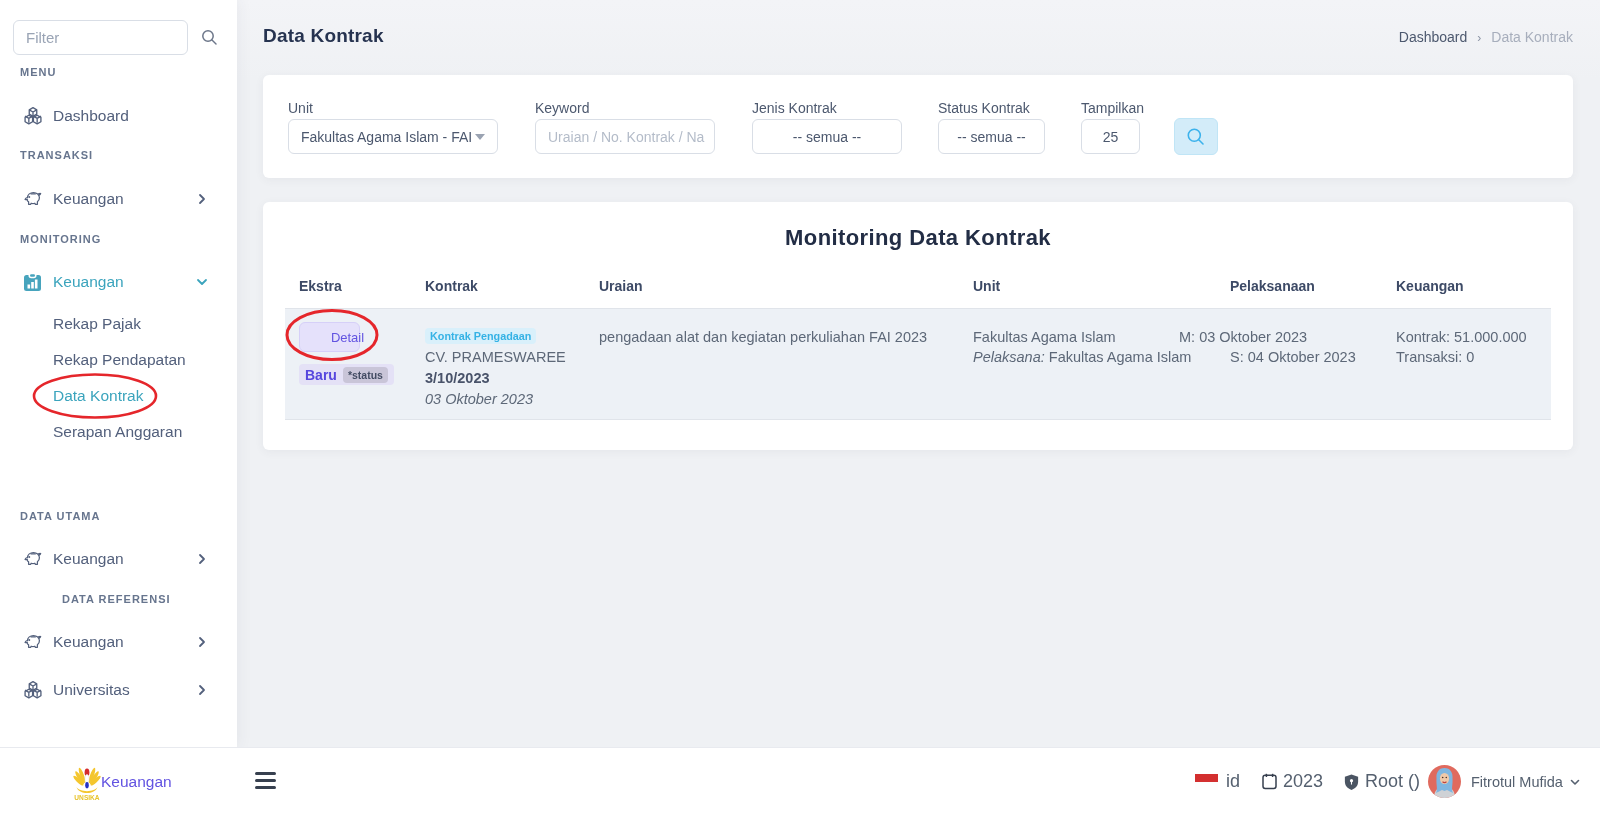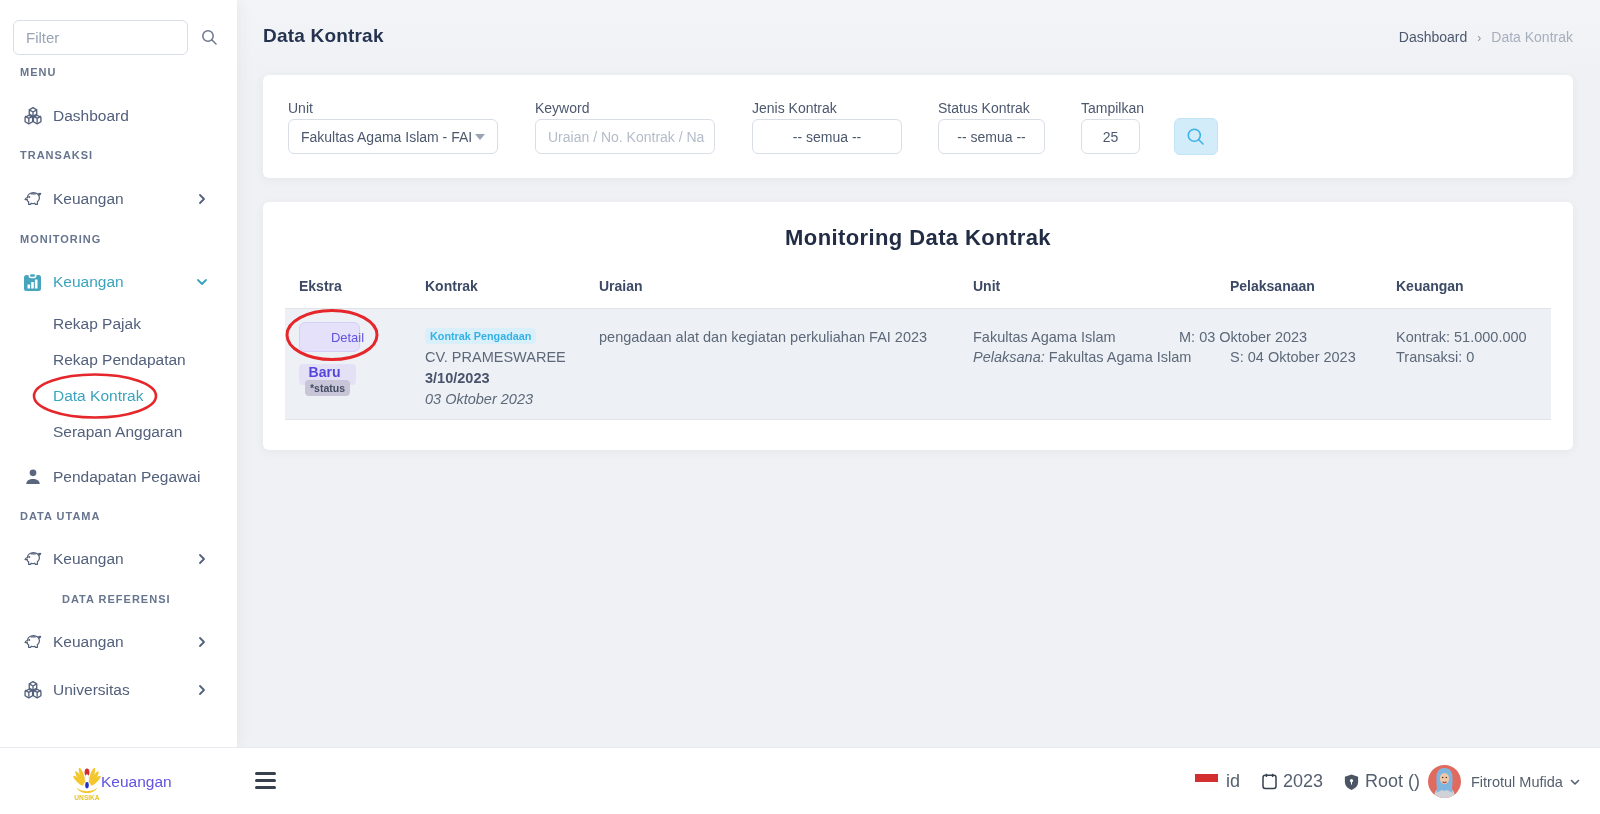--- a/index.html
+++ b/index.html
@@ -45,21 +45,21 @@
                font-weight:bold; color:#222d45; }
   .th { position:absolute; top:76px; font-size:14px; font-weight:bold; color:#3d4a66; }
   .rowbg { position:absolute; left:22px; right:22px; top:106px; height:112px; background:#edf1f6;
            border-top:1px solid #e0e4ea; border-bottom:1px solid #e0e4ea; }
   .cell { position:absolute; font-size:14.5px; color:#5d6878; line-height:19px; }
 
   .btn-detail { position:absolute; left:36px; top:120px; width:61px; height:30px; background:#e5e1fb;
                 border:1px solid #d6d0f8; border-radius:6px; color:#6253e1; font-size:13px;
                 display:flex; align-items:center; justify-content:center;padding-left:36px; }
   .pill-baru { position:absolute; left:36px; top:162px; height:21px; background:#e4e1f6; border-radius:4px;
-               display:flex; align-items:center; padding:0 6px;flex-direction:column; }
+               display:flex; align-items:center; padding:0 6px; }
   .pill-baru b { color:#5646de; font-size:14px; font-weight:bold; margin-right:6px; }
   .pill-baru .st { background:#c9c5d8; border-radius:4px; color:#434c63; font-size:10.5px; font-weight:bold;
                    padding:2px 5px; }
   .badge-kp { position:absolute; left:162px; background:#d9f0fb; color:#35b2e5; font-size:10.8px;
               font-weight:bold; border-radius:4px; padding:2px 5px; top:126px; }
 
   
   .footer { position:absolute; left:0; top:747px; width:1600px; height:67px; background:#fff;
             border-top:1px solid #e8eaef; z-index:6; }
   .logo { position:absolute; left:70px; top:17px; }
@@ -125,27 +125,20 @@
     <svg class="chev" width="14" height="14" viewBox="0 0 14 14" fill="none" stroke="#3ba4bd" stroke-width="1.8" stroke-linecap="round" stroke-linejoin="round">
         <path d="M3 5l4 4 4-4"></path>
       </svg>
   </div>
 
   <div class="sub" style="top:315px;">Rekap Pajak</div>
   <div class="sub" style="top:351px;">Rekap Pendapatan</div>
   <div class="sub teal" style="top:387px;">Data Kontrak</div>
   <div class="sub" style="top:423px;">Serapan Anggaran</div>
 
-  <div class="mitem" style="top:466px;">
-    <svg class="ic" width="20" height="20" viewBox="0 0 24 24" fill="#5a667e">
-        <circle cx="12" cy="7" r="4"></circle>
-        <path d="M4 20c0-3.5 3.6-5.5 8-5.5s8 2 8 5.5v.5H4z"></path>
-      </svg>
-    <span class="lbl">Pendapatan Pegawai</span>
-  </div>
 
   <div class="slabel" style="top:510px;">DATA UTAMA</div>
 
   <div class="mitem" style="top:548px;">
     <svg class="ic" width="20" height="20" viewBox="0 0 24 24" fill="none" stroke="#53607c" stroke-width="1.5" stroke-linecap="round" stroke-linejoin="round">
         <path d="M5.3 10.2c.3-3.4 3.4-6 7.2-6 4 0 7.2 2.9 7.2 6.4 0 1.9-.9 3.6-2.4 4.8v2.9h-2.6l-.5-1.2c-.7.2-1.5.3-2.2.3-.8 0-1.5-.1-2.2-.3l-.5 1.2H6.7v-2.9c-.8-.6-1.4-1.4-1.8-2.3"></path>
         <path d="M5.3 10.2c-1.3.2-2.4 1.1-2.8 2.3.9.4 2 .3 2.9-.2"></path>
         <path d="M19.4 7.3c.8-.3 1.5-1 1.8-1.9-.9-.2-1.8 0-2.5.4"></path>
         <path d="M9.7 5.9h5"></path>
         <path d="M7.5 9.7v.01" stroke-width="2.4"></path>

